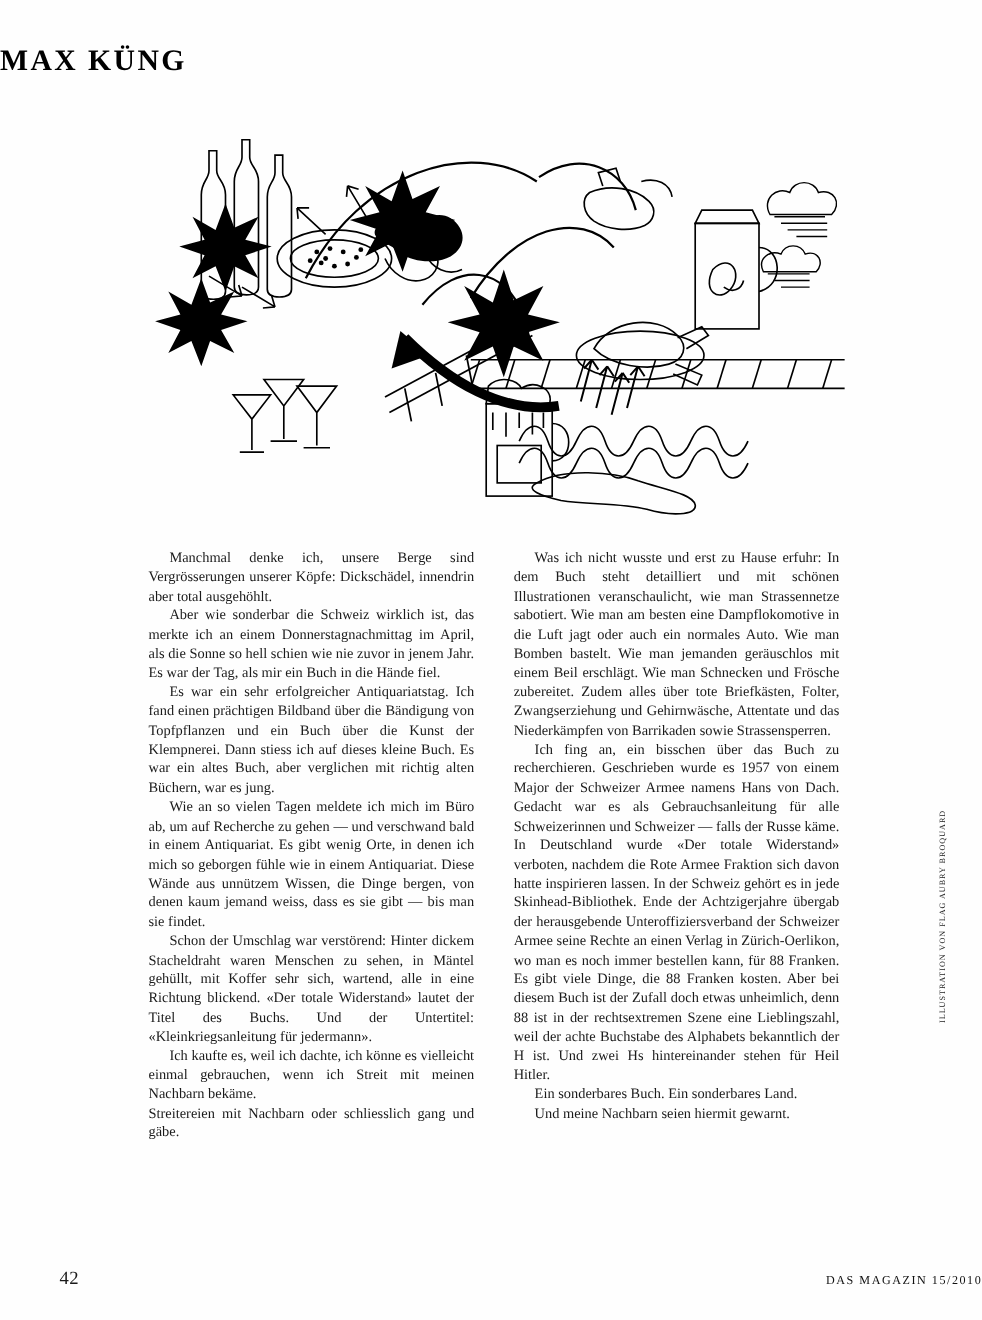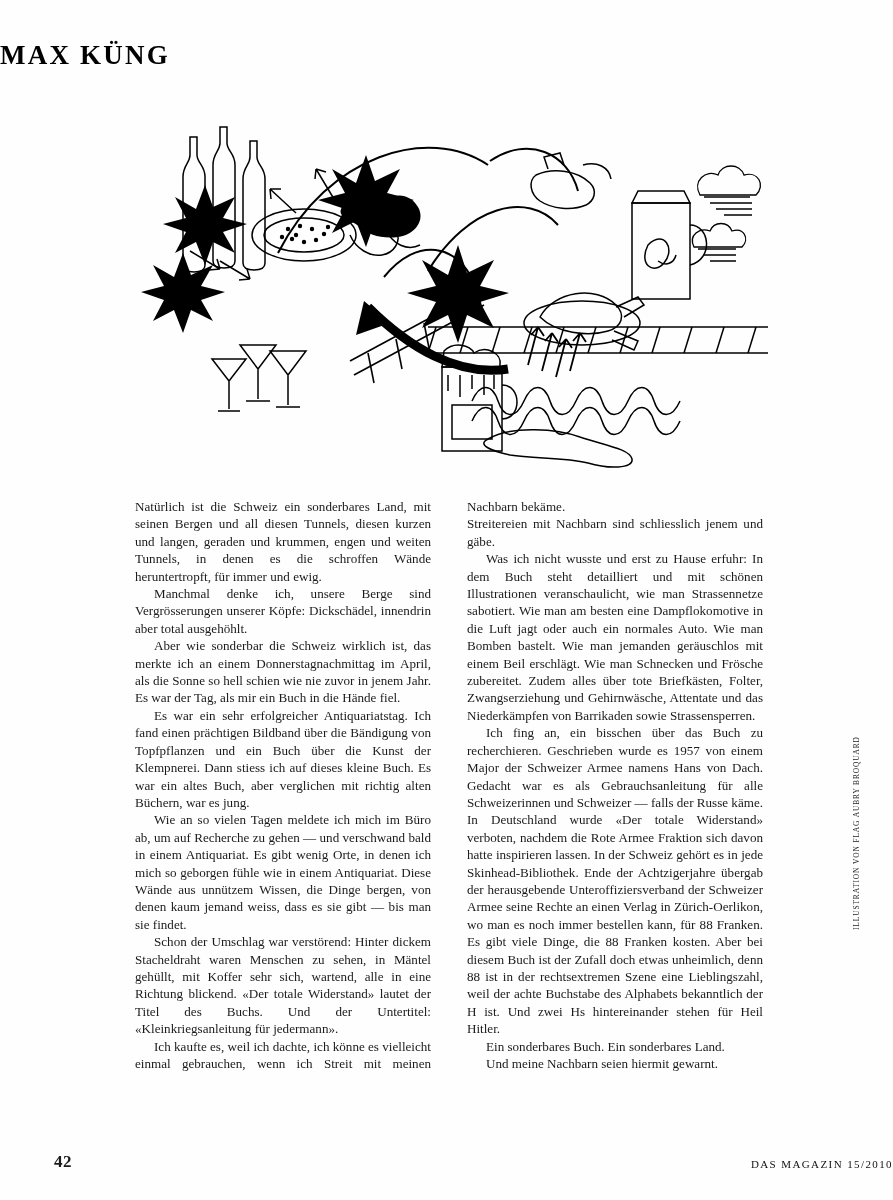--- a/index.html
+++ b/index.html
@@ -65,21 +65,21 @@
   }
   .cols p.first {
     text-indent: 0;
   }
   
   .folio {
     position: absolute;
     left: 54px;
     top: 1152px;
     font-family: "Liberation Serif", serif;
-    font-weight: bold;
+    font-weight: normal;
     font-size: 17px;
     letter-spacing: 0.5px;
   }
   .footer-center {
     position: absolute;
     left: 0;
     top: 1158px;
     width: 893px;
     text-align: right;
     font-size: 11px;
@@ -223,28 +223,27 @@
           <path d="M344 306 c8 -18 20 -18 26 0 c6 18 18 18 26 0 c8 -18 20 -18 26 0 c6 18 18 18 26 0 c8 -18 20 -18 26 0 c6 18 18 18 26 0 c8 -18 20 -18 26 0 c6 18 18 18 26 0"></path>
           <path d="M344 326 c8 -18 20 -18 26 0 c6 18 18 18 26 0 c8 -18 20 -18 26 0 c6 18 18 18 26 0 c8 -18 20 -18 26 0 c6 18 18 18 26 0 c8 -18 20 -18 26 0 c6 18 18 18 26 0"></path>
         </g>
 
         <path d="M360 344 c24 -14 70 -10 92 -2 c24 8 50 12 52 22 c2 10 -24 10 -44 4 c-24 -6 -54 -4 -78 -8 c-18 -4 -34 -10 -22 -16 z"></path>
       </g>
     </svg>
   </div>
 
   <div class="cols">
-    <p class="first">Natürlich ist die Schweiz ein sonderbares Land, mit seinen Bergen und all diesen Tunnels, diesen kurzen und langen, geraden und krummen, engen und weiten Tunnels, in denen es die schroffen Wände heruntertropft, für immer und ewig.</p>
     <p>Manchmal denke ich, unsere Berge sind Vergrösserungen unserer Köpfe: Dickschädel, innendrin aber total ausgehöhlt.</p>
     <p>Aber wie sonderbar die Schweiz wirklich ist, das merkte ich an einem Donnerstagnachmittag im April, als die Sonne so hell schien wie nie zuvor in jenem Jahr. Es war der Tag, als mir ein Buch in die Hände fiel.</p>
     <p>Es war ein sehr erfolgreicher Antiquariatstag. Ich fand einen prächtigen Bildband über die Bändigung von Topfpflanzen und ein Buch über die Kunst der Klempnerei. Dann stiess ich auf dieses kleine Buch. Es war ein altes Buch, aber verglichen mit richtig alten Büchern, war es jung.</p>
     <p>Wie an so vielen Tagen meldete ich mich im Büro ab, um auf Recherche zu gehen — und verschwand bald in einem Antiquariat. Es gibt wenig Orte, in denen ich mich so geborgen fühle wie in einem Antiquariat. Diese Wände aus unnützem Wissen, die Dinge bergen, von denen kaum jemand weiss, dass es sie gibt — bis man sie findet.</p>
     <p>Schon der Umschlag war verstörend: Hinter dickem Stacheldraht waren Menschen zu sehen, in Mäntel gehüllt, mit Koffer sehr sich, wartend, alle in eine Richtung blickend. «Der totale Widerstand» lautet der Titel des Buchs. Und der Untertitel: «Kleinkriegsanleitung für jedermann».</p>
     <p>Ich kaufte es, weil ich dachte, ich könne es vielleicht einmal gebrauchen, wenn ich Streit mit meinen Nachbarn bekäme.</p>
-    <p class="first">Streitereien mit Nachbarn sind schliesslich jenem und gäbe.</p>
+    <p class="first">Streitereien mit Nachbarn oder schliesslich gang und gäbe.</p>
     <p>Was ich nicht wusste und erst zu Hause erfuhr: In dem Buch steht detailliert und mit schönen Illustrationen veranschaulicht, wie man Strassennetze sabotiert. Wie man am besten eine Dampflokomotive in die Luft jagt oder auch ein normales Auto. Wie man Bomben bastelt. Wie man jemanden geräuschlos mit einem Beil erschlägt. Wie man Schnecken und Frösche zubereitet. Zudem alles über tote Briefkästen, Folter, Zwangserziehung und Gehirnwäsche, Attentate und das Niederkämpfen von Barrikaden sowie Strassensperren.</p>
     <p>Ich fing an, ein bisschen über das Buch zu recherchieren. Geschrieben wurde es 1957 von einem Major der Schweizer Armee namens Hans von Dach. Gedacht war es als Gebrauchsanleitung für alle Schweizerinnen und Schweizer — falls der Russe käme. In Deutschland wurde «Der totale Widerstand» verboten, nachdem die Rote Armee Fraktion sich davon hatte inspirieren lassen. In der Schweiz gehört es in jede Skinhead-Bibliothek. Ende der Achtzigerjahre übergab der herausgebende Unteroffiziersverband der Schweizer Armee seine Rechte an einen Verlag in Zürich-Oerlikon, wo man es noch immer bestellen kann, für 88 Franken. Es gibt viele Dinge, die 88 Franken kosten. Aber bei diesem Buch ist der Zufall doch etwas unheimlich, denn 88 ist in der rechtsextremen Szene eine Lieblingszahl, weil der achte Buchstabe des Alphabets bekanntlich der H ist. Und zwei Hs hintereinander stehen für Heil Hitler.</p>
     <p>Ein sonderbares Buch. Ein sonderbares Land.</p>
     <p>Und meine Nachbarn seien hiermit gewarnt.</p>
   </div>
 
   <div class="folio">42</div>
   <div class="footer-center">DAS MAGAZIN 15/2010</div>
   <div class="credit">ILLUSTRATION VON FLAG AUBRY BROQUARD</div>
 

